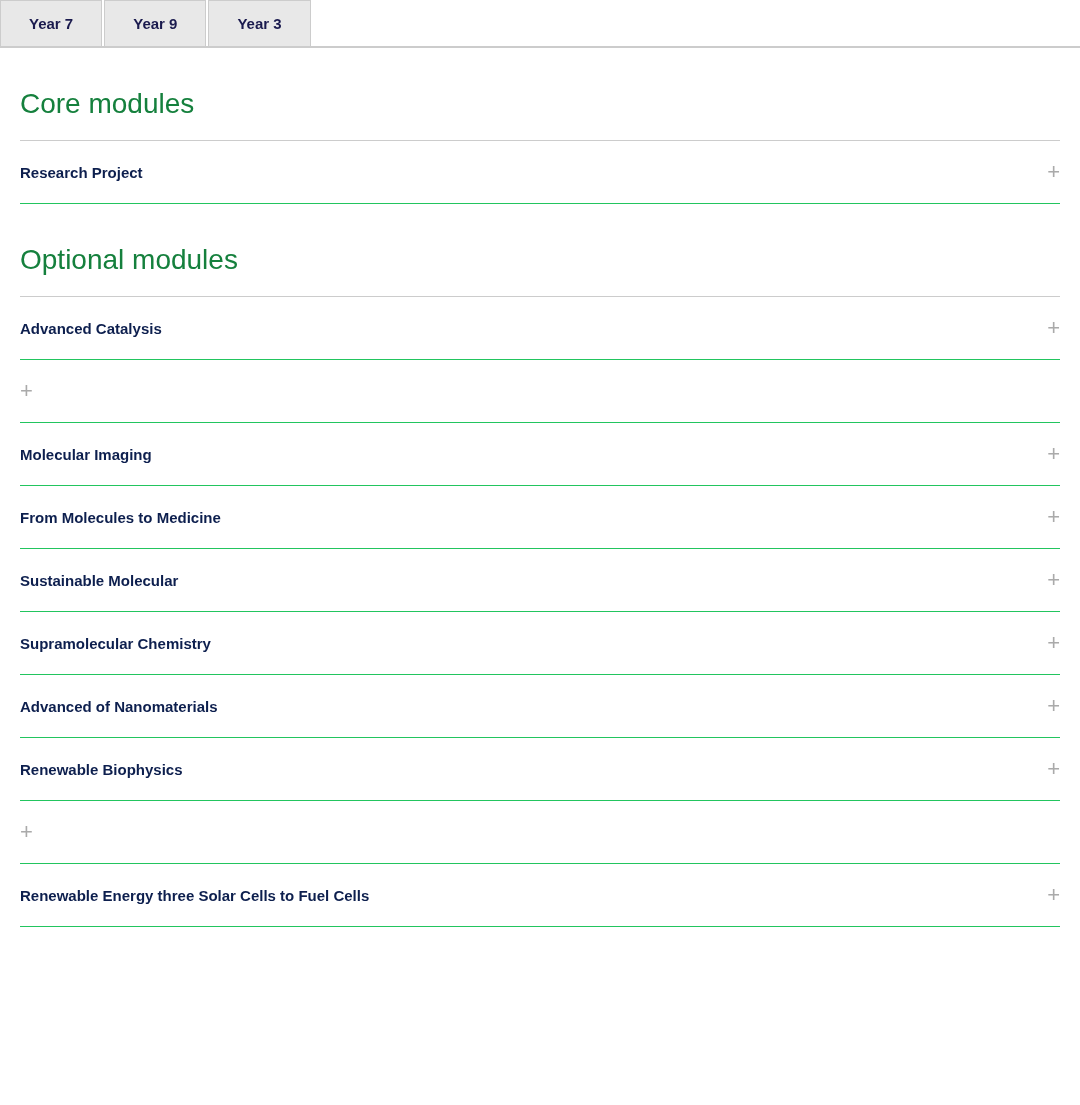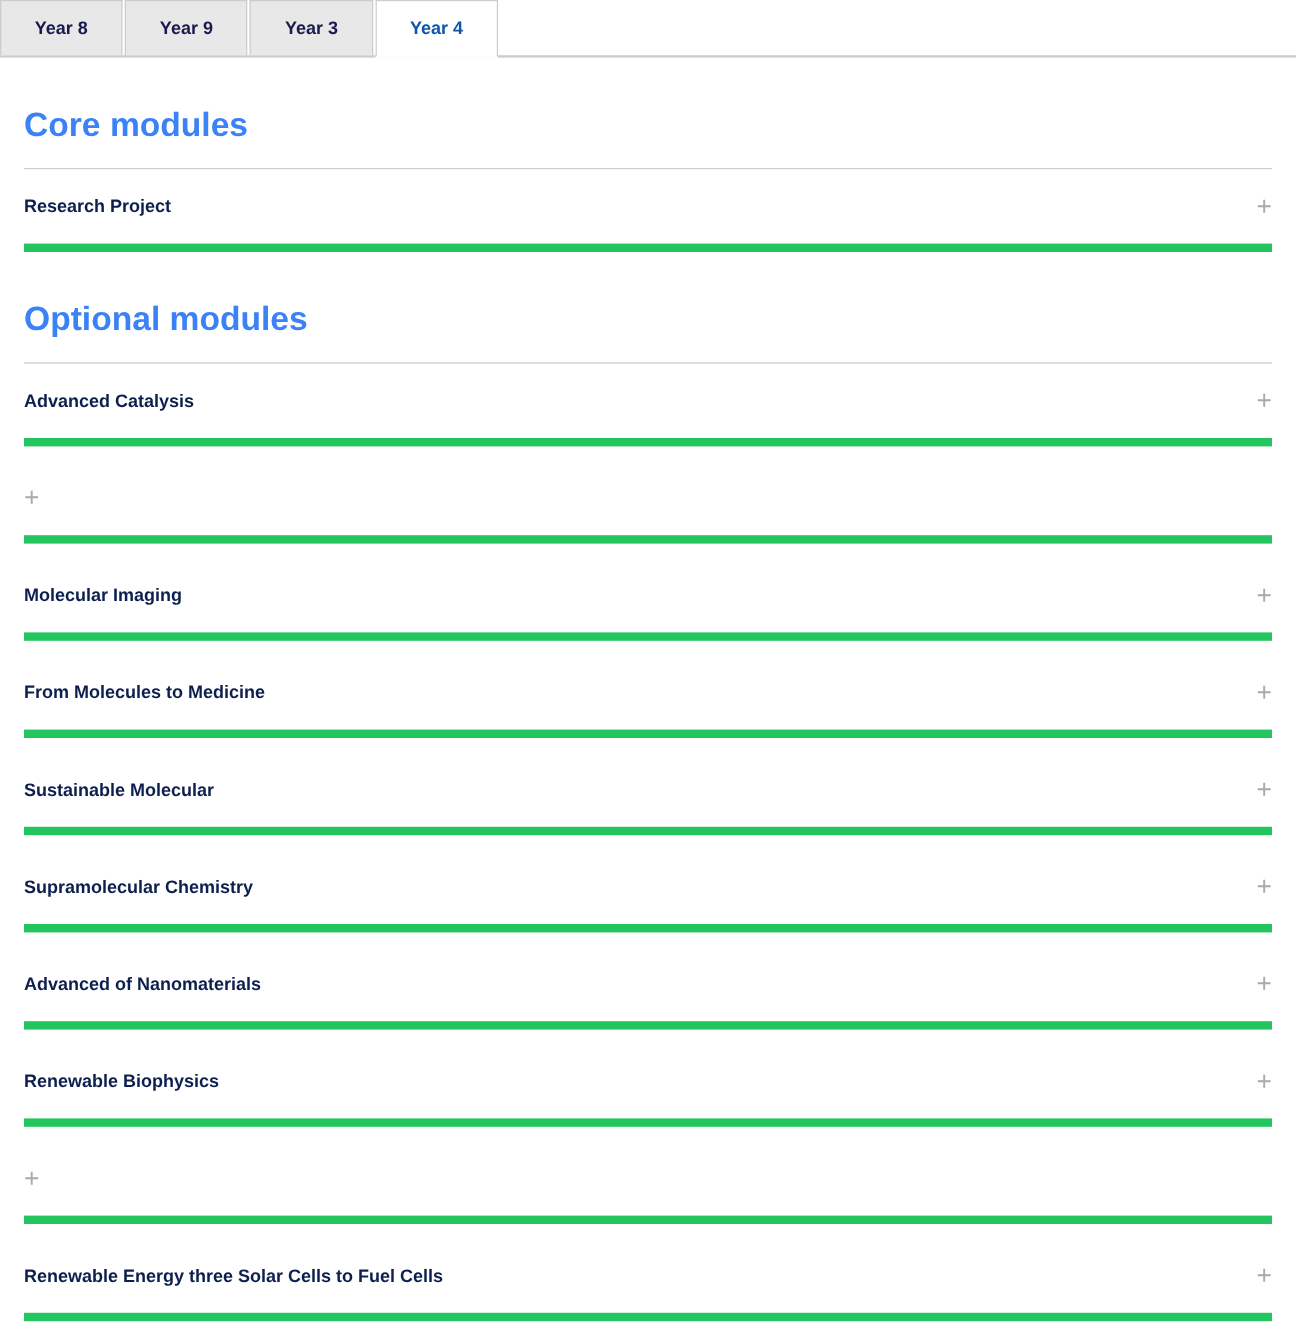--- a/index.html
+++ b/index.html
@@ -54,33 +54,32 @@
       line-height: 1.5;
       padding-top: 4px;
     }
 
     .right-panel {
       flex: 1;
     }
 
     .section-title {
       font-size: 28px;
-      font-weight: 700;
-      color: #3b82f6;
+      font-weight: 400;
+      color: #15803d;
       margin-bottom: 20px;
     }
 
     .module-item {
       display: flex;
       justify-content: space-between;
       align-items: center;
       padding: 20px 0;
-      border-bottom: 7px solid #22c55e;
+      border-bottom: 1px solid #22c55e;
       cursor: pointer;
-      margin-top: 12px;
     }
     .module-item:first-of-type {
       border-top: 1px solid #ccc;
     }
 
     .module-name {
       font-size: 15px;
       font-weight: 700;
       color: #0d1f4e;
     }
@@ -94,24 +93,23 @@
     }
 
     .section-gap {
       margin-top: 40px;
     }
   </style>
 </head>
 <body>
 
 <div class="tabs">
-  <div class="tab">Year 8</div>
+  <div class="tab">Year 7</div>
   <div class="tab">Year 9</div>
   <div class="tab">Year 3</div>
-  <div class="tab active">Year 4</div>
 </div>
 
 <div class="content">
 
 
   <div class="right-panel">
 
     <div class="section-title">Core modules</div>
 
     <div>

